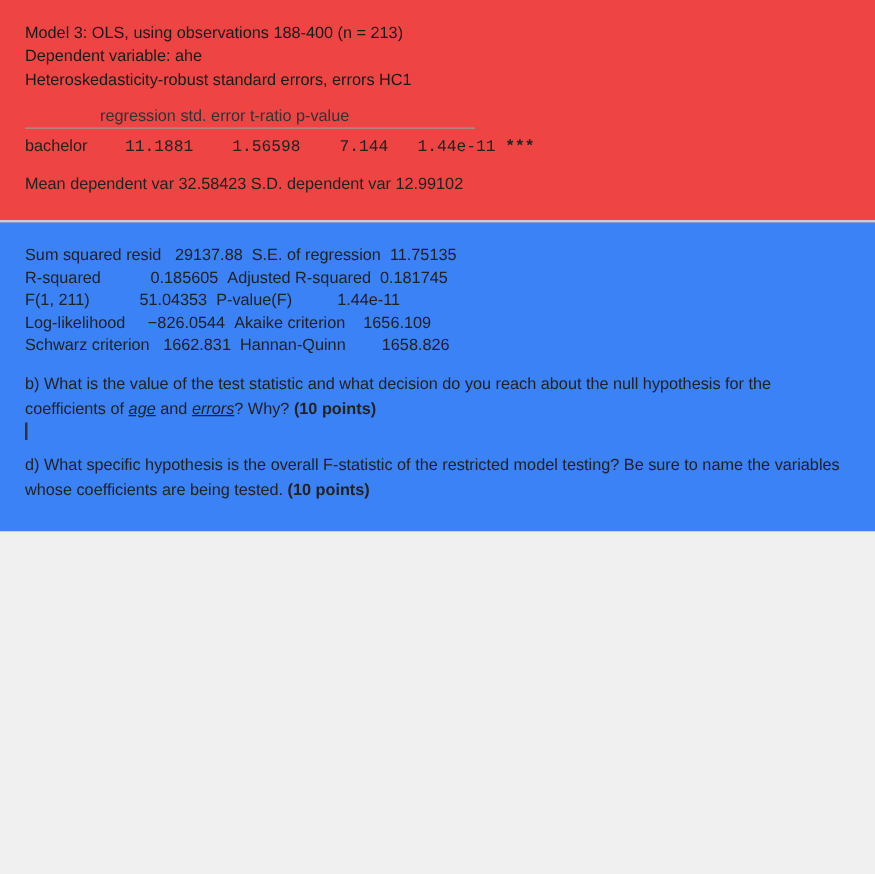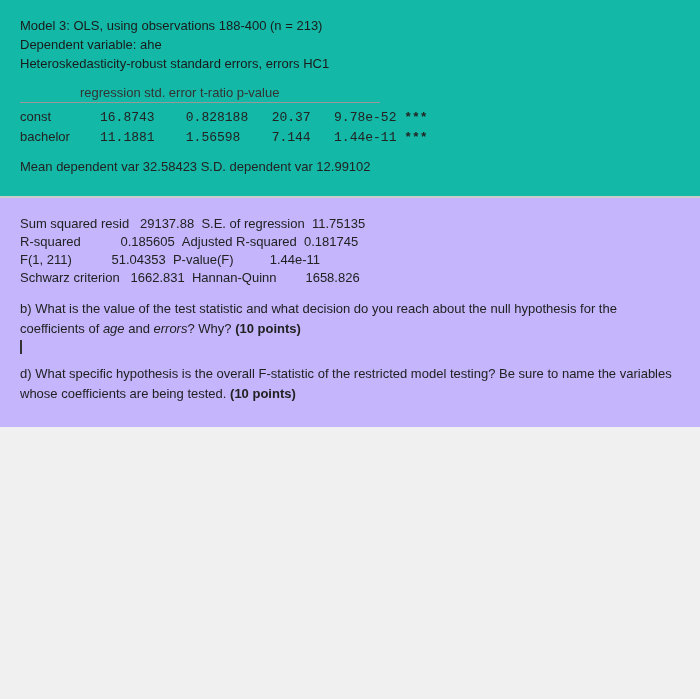--- a/index.html
+++ b/index.html
@@ -10,21 +10,21 @@
     body {
       width: 700px;
       height: 699px;
       background: #f0f0f0;
       font-family: 'Courier New', Courier, monospace;
       font-size: 13px;
       color: #222;
       overflow: hidden;
     }
     .top-panel {
-      background: #14b8a6;
+      background: #ef4444;
       padding: 18px 20px 22px 20px;
       border-bottom: 2px solid #cccccc;
     }
     .header-line {
       font-family: Arial, sans-serif;
       font-size: 13px;
       margin-bottom: 4px;
       color: #1a1a1a;
     }
     .header-line .underline {
@@ -68,21 +68,21 @@
       color: #222;
       font-weight: bold;
     }
     .mean-section {
       margin-top: 14px;
       font-family: Arial, sans-serif;
       font-size: 13px;
       color: #222;
     }
     .bottom-panel {
-      background: #c4b5fd;
+      background: #3b82f6;
       padding: 18px 20px 14px 20px;
     }
     .stats-section {
       font-family: Arial, sans-serif;
       font-size: 13px;
       color: #222;
       margin-bottom: 14px;
     }
     .stats-row {
       margin-bottom: 3px;
@@ -93,20 +93,21 @@
       color: #222;
     }
     .question-block {
       margin-bottom: 10px;
     }
     .question-text {
       line-height: 1.5;
     }
     .question-text em {
       font-style: italic;
+      text-decoration: underline;
     }
     .question-text strong {
       font-weight: bold;
     }
     .cursor-line {
       display: block;
       width: 2px;
       height: 14px;
       background: #333;
       margin-top: 2px;
@@ -119,43 +120,38 @@
   <div class="header-line">Model 3: OLS, using observations 188-400 (n = 213)</div>
   <div class="header-line">
     Dependent variable: <span class="underline">ahe</span>
   </div>
   <div class="header-line">Heteroskedasticity-robust standard errors, errors HC1</div>
 
   <div class="table-section">
     <div class="col-headers">regression  std. error  t-ratio  p-value</div>
     <hr class="divider-line">
 
-    <div class="data-row">
-      <span class="row-label">const</span>
-      <span class="row-values">
-        16.8743&nbsp;&nbsp;&nbsp;&nbsp;0.828188&nbsp;&nbsp;&nbsp;20.37&nbsp;&nbsp;&nbsp;9.78e-52&nbsp;<span class="stars">***</span>
-      </span>
-    </div>
 
     <div class="data-row">
       <span class="row-label">bachelor</span>
       <span class="row-values">
         11.1881&nbsp;&nbsp;&nbsp;&nbsp;1.56598&nbsp;&nbsp;&nbsp;&nbsp;7.144&nbsp;&nbsp;&nbsp;1.44e-11&nbsp;<span class="stars">***</span>
       </span>
     </div>
   </div>
 
   <div class="mean-section">Mean dependent var  32.58423  S.D. dependent var  12.99102</div>
 </div>
 
 <div class="bottom-panel">
   <div class="stats-section">
     <div class="stats-row">Sum squared resid&nbsp;&nbsp;&nbsp;29137.88&nbsp;&nbsp;S.E. of regression&nbsp;&nbsp;11.75135</div>
     <div class="stats-row">R-squared&nbsp;&nbsp;&nbsp;&nbsp;&nbsp;&nbsp;&nbsp;&nbsp;&nbsp;&nbsp;&nbsp;0.185605&nbsp;&nbsp;Adjusted R-squared&nbsp;&nbsp;0.181745</div>
     <div class="stats-row">F(1, 211)&nbsp;&nbsp;&nbsp;&nbsp;&nbsp;&nbsp;&nbsp;&nbsp;&nbsp;&nbsp;&nbsp;51.04353&nbsp;&nbsp;P-value(F)&nbsp;&nbsp;&nbsp;&nbsp;&nbsp;&nbsp;&nbsp;&nbsp;&nbsp;&nbsp;1.44e-11</div>
+    <div class="stats-row">Log-likelihood&nbsp;&nbsp;&nbsp;&nbsp;&nbsp;−826.0544&nbsp;&nbsp;Akaike criterion&nbsp;&nbsp;&nbsp;&nbsp;1656.109</div>
     <div class="stats-row">Schwarz criterion&nbsp;&nbsp;&nbsp;1662.831&nbsp;&nbsp;Hannan-Quinn&nbsp;&nbsp;&nbsp;&nbsp;&nbsp;&nbsp;&nbsp;&nbsp;1658.826</div>
   </div>
 
   <div class="questions-section">
     <div class="question-block">
       <span class="question-text">
         b) What is the value of the test statistic and what decision do you reach about the null hypothesis for the coefficients of <em>age</em> and <em>errors</em>? Why? <strong>(10 points)</strong>
       </span>
       <span class="cursor-line"></span>
     </div>

